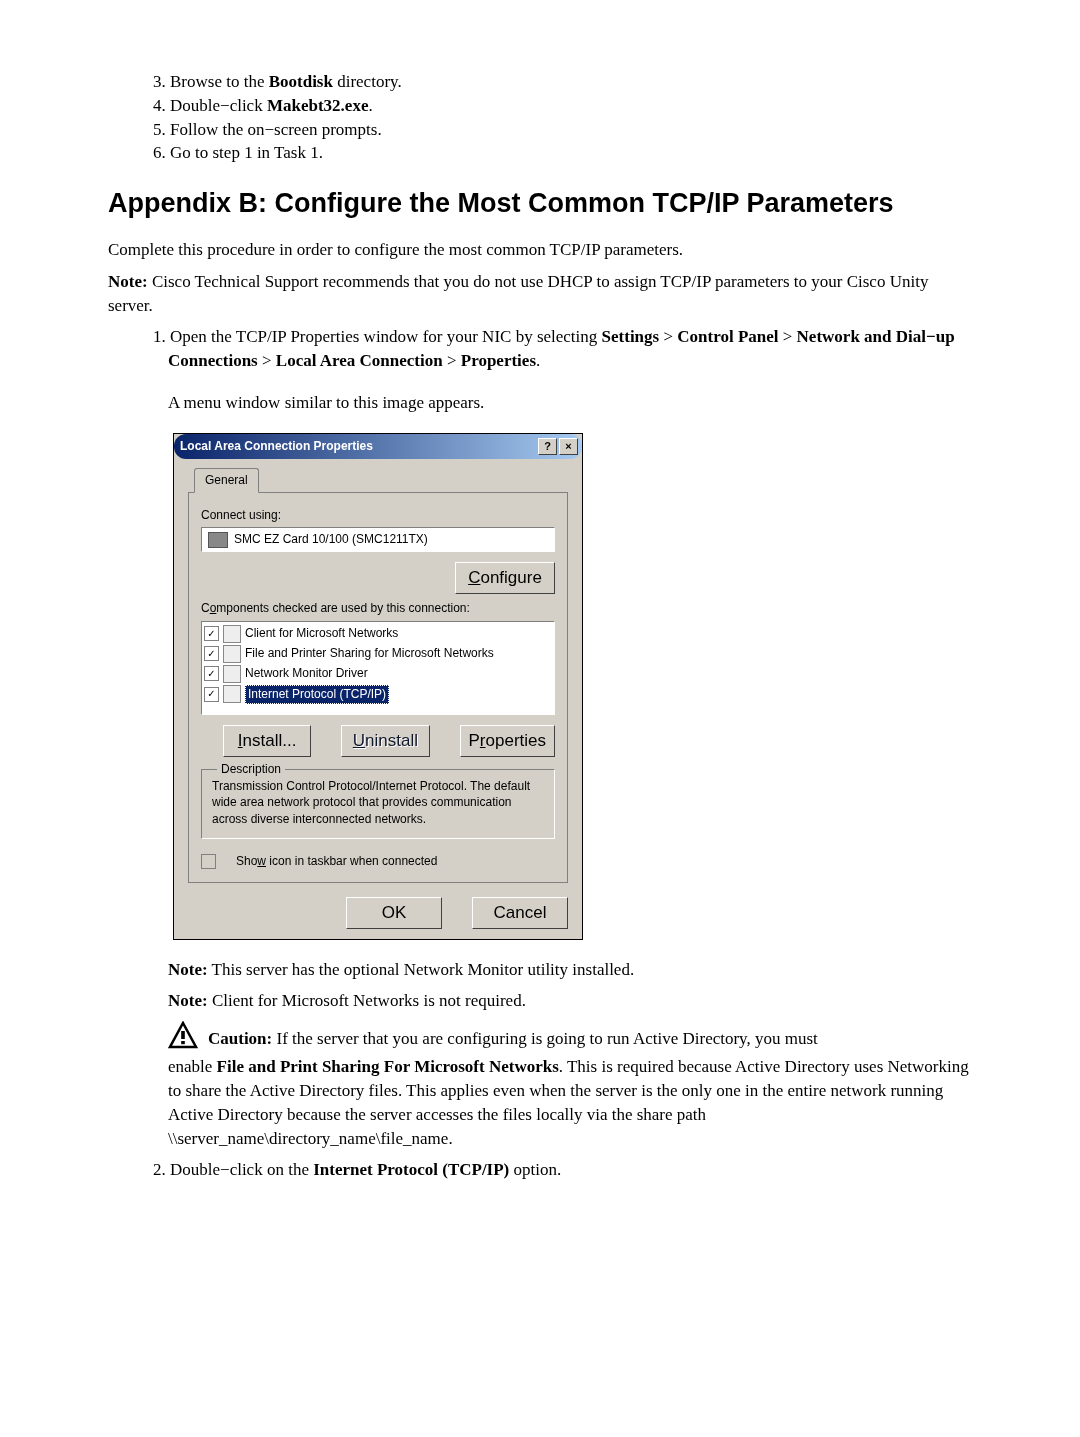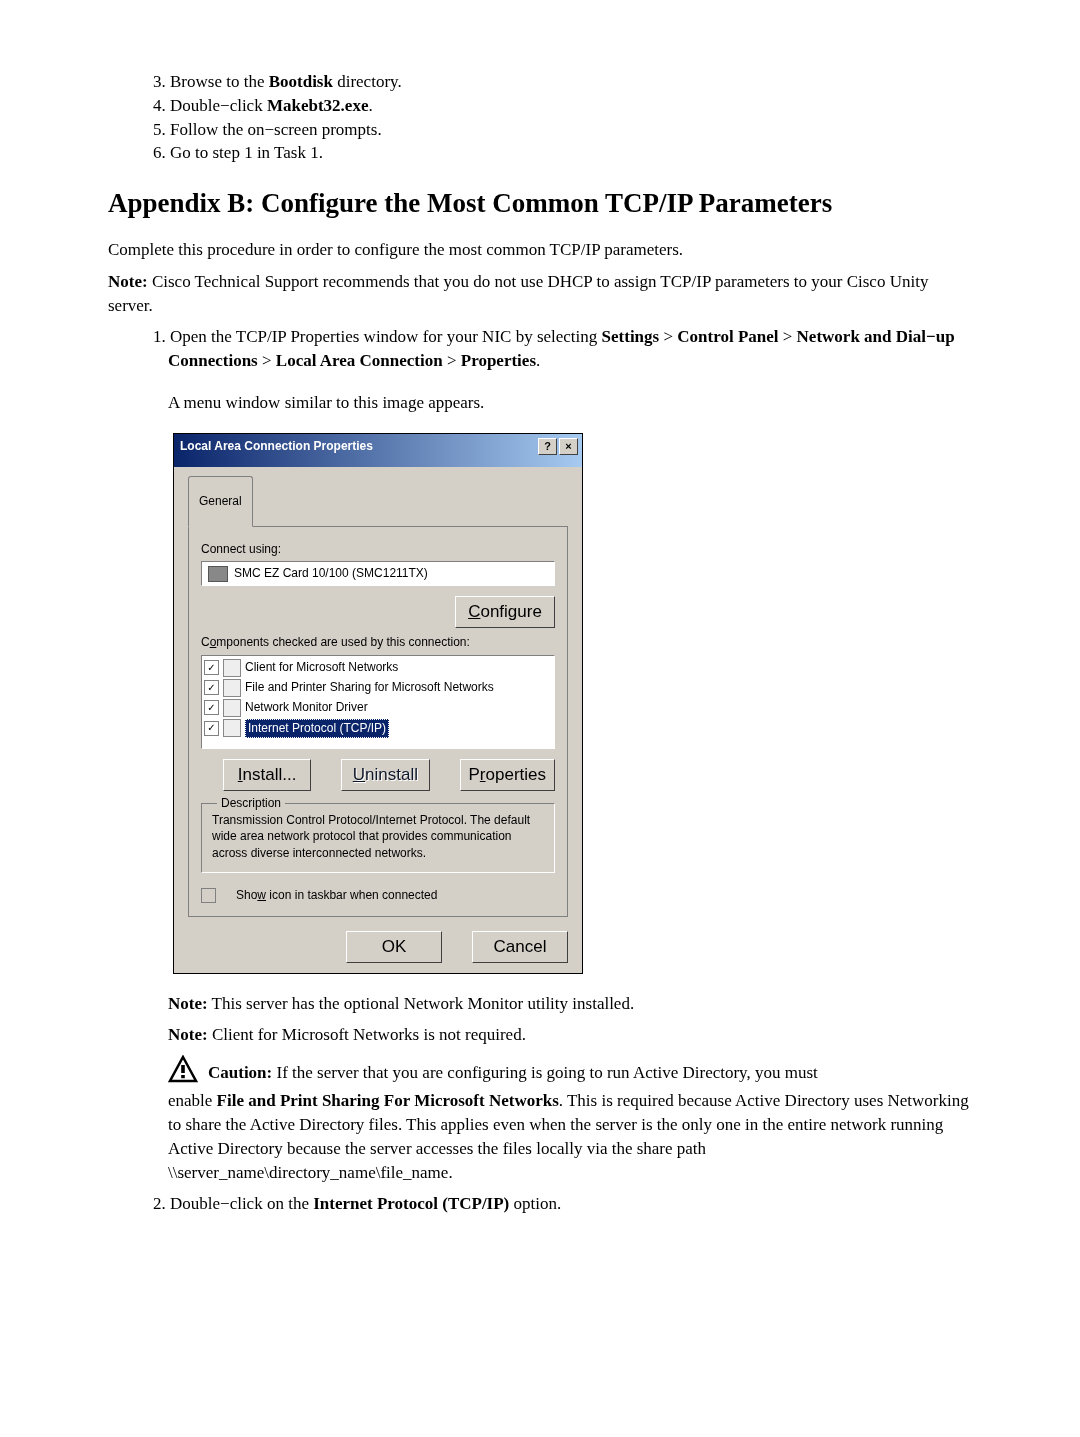--- a/index.html
+++ b/index.html
@@ -6,21 +6,21 @@
       font-family: "Times New Roman", Times, serif;
       font-size: 17px;
       line-height: 1.4;
       margin: 0;
       padding: 70px 108px;
       width: 864px;
       background: white;
       color: black;
     }
     h2 {
-      font-family: Liberation Serif, serif;
+      font-family: Liberation Sans, sans-serif;
       font-size: 27px;
       font-weight: bold;
       margin: 20px 0 15px 0;
     }
     p { margin: 8px 0; }
     ol { margin: 0; padding-left: 0; list-style: none; }
     ol > li { margin-left: 60px; text-indent: -15px; }
     ol > li::before { content: attr(data-num) ". "; }
     .dialog {
       width: 408px;
@@ -28,49 +28,50 @@
       border: 1px solid #000;
       background: #d4d0c8;
       font-family: Tahoma, Arial, sans-serif;
       font-size: 12px;
       color: #000;
     }
     .titlebar {
       background: linear-gradient(to right, #0a246a, #a6caf0);
       color: #fff;
       font-weight: bold;
-      padding: 4px 4px 12px 6px;
+      padding: 4px 4px 4px 6px;
       display: flex;
       align-items: center;
       justify-content: space-between;
+      border-radius: 12px;
     }
     .titlebar-btns { display: flex; gap: 2px; }
     .title-btn {
       width: 17px; height: 15px;
       background: #d4d0c8;
       border: 1px solid #fff;
       border-right-color: #404040;
       border-bottom-color: #404040;
       color: #000;
       font-family: Arial, sans-serif;
       font-size: 11px;
       font-weight: bold;
       display: flex; align-items: center; justify-content: center;
     }
     .dialog-body { padding: 8px 14px 10px 14px; }
     .tab {
       display: inline-block;
       border: 1px solid #808080;
       border-bottom: 1px solid #d4d0c8;
-      padding: 16px 10px;
+      padding: 3px 10px;
       background: #d4d0c8;
       border-top-left-radius: 3px;
       border-top-right-radius: 3px;
       position: relative; top: 1px;
-      margin-left: 0;
+      margin-left: 6px;
     }
     .tab-panel {
       border: 1px solid #808080;
       border-top: 1px solid #808080;
       background: #d4d0c8;
       padding: 12px;
     }
     .lbl { margin: 2px 0 4px 0; }
     .sunken {
       border: 1px solid #808080;

